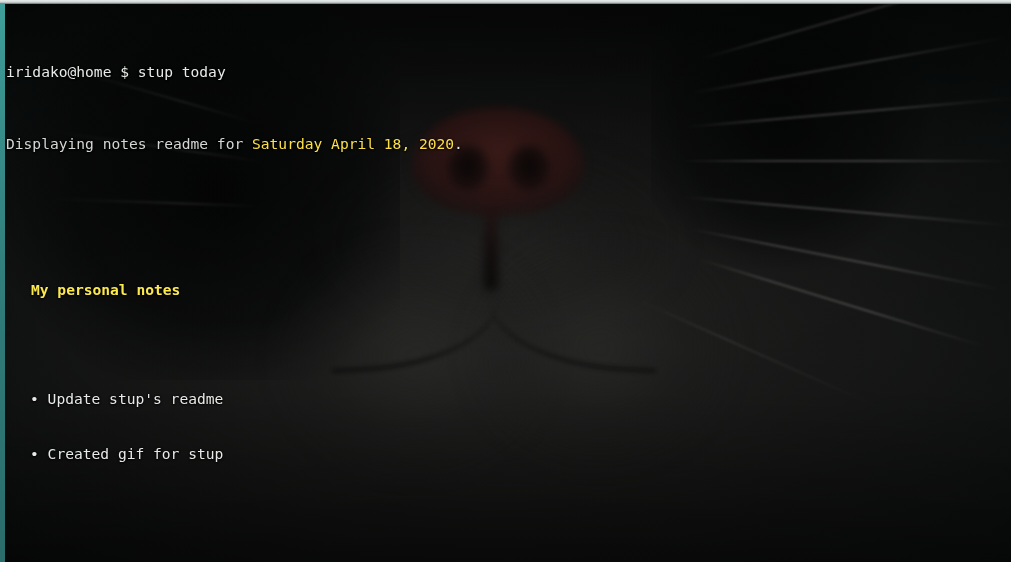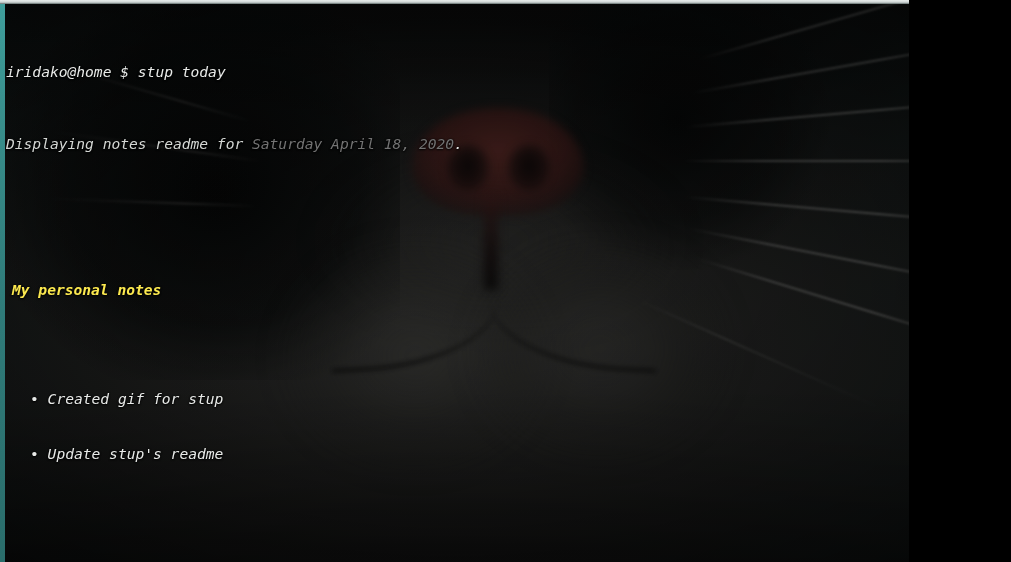--- a/index.html
+++ b/index.html
@@ -2,26 +2,25 @@
 <html><head>
 <meta charset="utf-8">
 <style>
   html, body {
     margin: 0;
     padding: 0;
     background: #000;
   }
   #screen {
     position: relative;
-    width: 909px;
+    width: 1011px;
     height: 562px;
     overflow: hidden;
     background: #0a0f0f;
     font-family: "DejaVu Sans Mono", "Liberation Mono", monospace;
-    font-style: italic;
   }
 
   
   .wall {
     position: absolute;
     inset: 0;
     overflow: hidden;
   }
   .wall-base {
     position: absolute;
@@ -166,24 +165,24 @@
     font-size: 14.6px;
     line-height: 18.2px;
     color: #e6e8e6;
     white-space: pre;
     z-index: 6;
     text-shadow: 0 0 2px rgba(0,0,0,0.95), 0 1px 2px rgba(0,0,0,0.85);
   }
   .line { height: 18.2px; }
   .blank { height: 18.2px; }
   .white  { color: #e8eae8; }
-  .green  { color: #737373; }
+  .green  { color: #fde047; }
   .yellow { color: #fce94f; font-weight: bold; }
   .dim    { color: #d4d7d4; }
-  .hdr    { padding-left: 6px; }
+  .hdr    { padding-left: 25px; }
   .bullet { padding-left: 24px; }
 </style>
 </head>
 <body>
 
 <div id="screen">
 
   <div class="wall">
     <div class="wall-base"></div>
     <div class="fur-left"></div>
@@ -219,22 +218,22 @@
   <div class="term">
 
     <div class="line"><span class="white">iridako@home $</span><span class="white"> </span><span class="white">stup today</span></div>
 
     <div class="line"><span class="dim">Displaying notes readme for </span><span class="green">Saturday April 18, 2020</span><span class="white">.</span></div>
 
     <div class="blank"></div>
 
     <div class="line hdr"><span class="yellow">My personal notes</span></div>
     <div class="blank"></div>
+    <div class="line bullet"><span class="white">•</span><span class="white"> </span><span class="white">Update stup's readme</span></div>
     <div class="line bullet"><span class="white">•</span><span class="white"> </span><span class="white">Created gif for stup</span></div>
-    <div class="line bullet"><span class="white">•</span><span class="white"> </span><span class="white">Update stup's readme</span></div>
     <div class="blank"></div>
 
     
     
     
     
     
 
     
     

